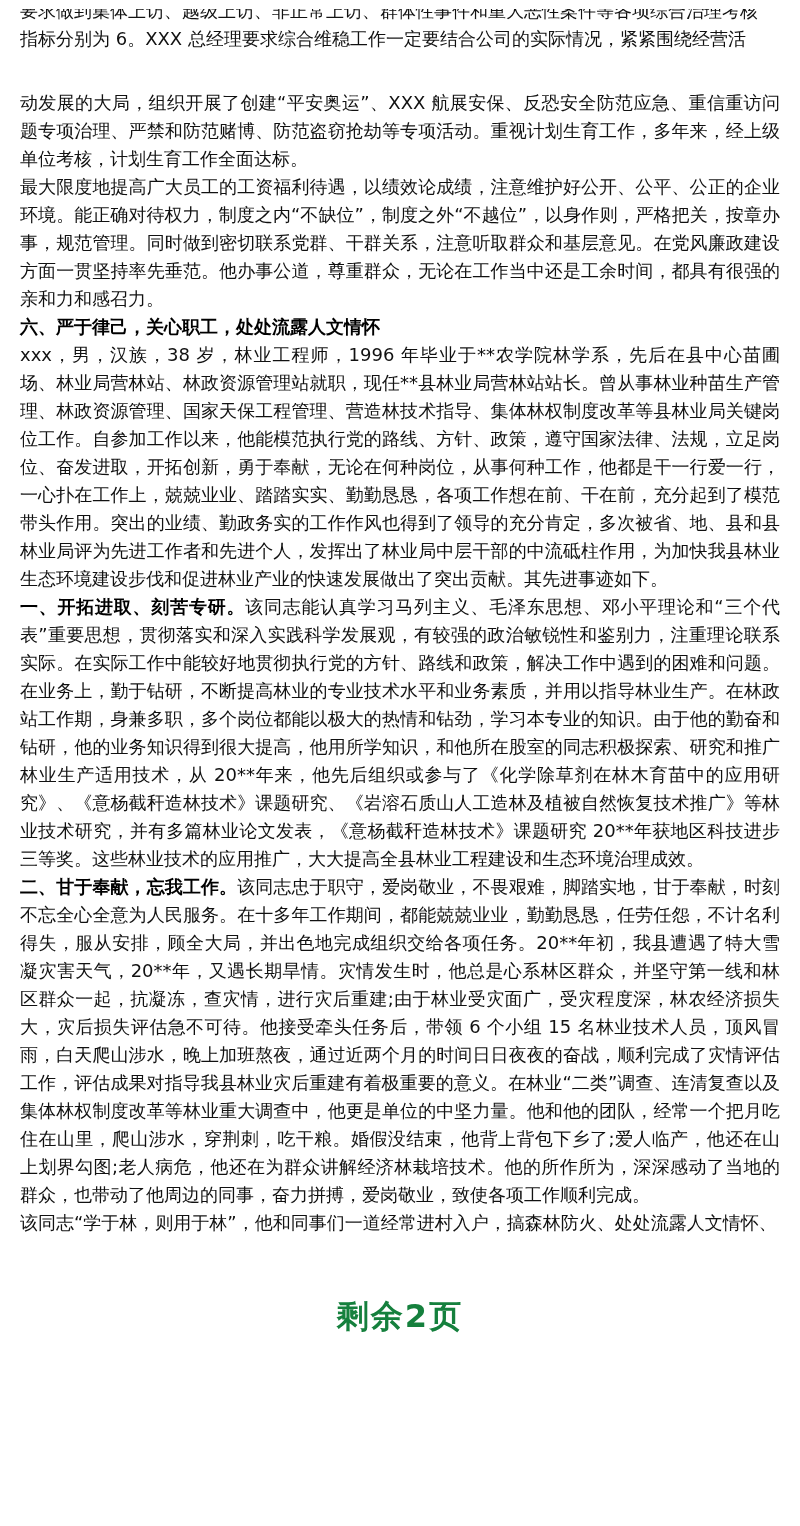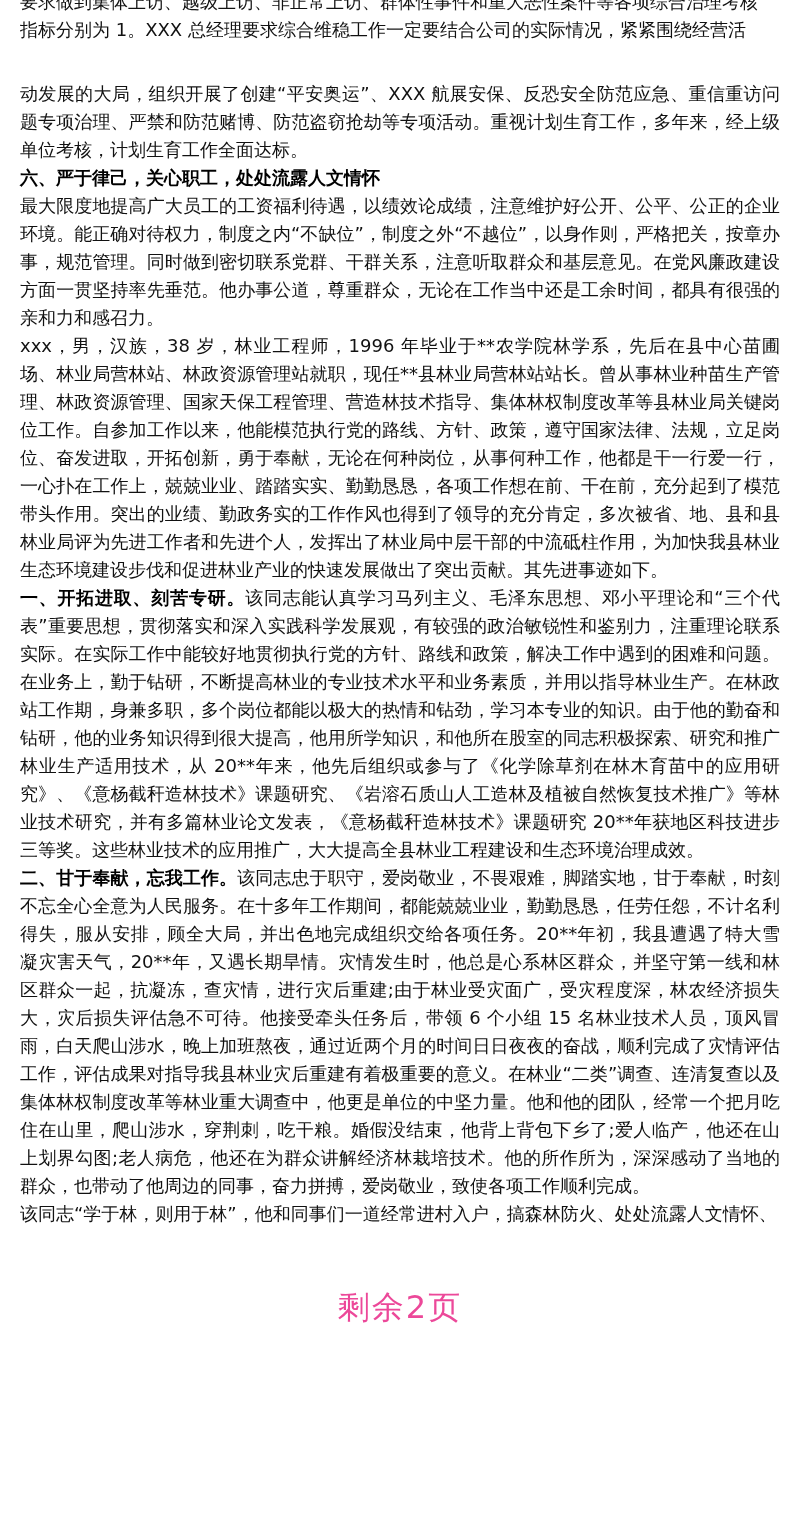--- a/index.html
+++ b/index.html
@@ -8,21 +8,21 @@
     background: #ffffff;
     font-family: "DejaVu Sans", "Liberation Sans", sans-serif;
   }
   body {
     height: 1526px;
     overflow: hidden;
     color: #111111;
   }
   .doc {
     width: 800px;
-    padding: 0 20px;
+    padding: 9px 20px;
   }
   .line, .para {
     font-size: 18px;
     line-height: 28px;
     text-align: justify;
     text-justify: inter-ideograph;
     color: #111111;
     word-break: break-all;
   }
   .page-top {
@@ -33,41 +33,41 @@
     margin-top: -12px;  
   }
   .para b { font-weight: bold; color: #000000; }
   .footer {
     margin-top: 58px;
     display: flex;
     justify-content: center;
     align-items: flex-end;
     gap: 46px;
     font-size: 32px;
-    font-weight: normal;
-    color: #ec4899;
+    font-weight: bold;
+    color: #15803d;
     letter-spacing: 2px;
   }
 </style>
 </head>
 <body>
 
 <div class="doc">
 
   <div class="page-top">
     <p class="line clip"><span>要求做到集体上访、越级上访、非正常上访、群体性事件和重大恶性案件等各项综合治理考核</span></p>
-    <p class="line"><span>指标分别为 1。XXX 总经理要求综合维稳工作一定要结合公司的实际情况，紧紧围绕经营活</span></p>
+    <p class="line"><span>指标分别为 6。XXX 总经理要求综合维稳工作一定要结合公司的实际情况，紧紧围绕经营活</span></p>
   </div>
 
   <div class="doc-body">
     <p class="para"><span>动发展的大局，组织开展了创建“平安奥运”、XXX 航展安保、反恐安全防范应急、重信重访问题专项治理、严禁和防范赌博、防范盗窃抢劫等专项活动。重视计划生育工作，多年来，经上级单位考核，计划生育工作全面达标。</span></p>
 
+    <p class="para"><span>最大限度地提高广大员工的工资福利待遇，以绩效论成绩，注意维护好公开、公平、公正的企业环境。能正确对待权力，制度之内“不缺位”，制度之外“不越位”，以身作则，严格把关，按章办事，规范管理。同时做到密切联系党群、干群关系，注意听取群众和基层意见。在党风廉政建设方面一贯坚持率先垂范。他办事公道，尊重群众，无论在工作当中还是工余时间，都具有很强的亲和力和感召力。</span></p>
+
     <p class="para"><b>六、严于律己，关心职工，处处流露人文情怀</b></p>
-
-    <p class="para"><span>最大限度地提高广大员工的工资福利待遇，以绩效论成绩，注意维护好公开、公平、公正的企业环境。能正确对待权力，制度之内“不缺位”，制度之外“不越位”，以身作则，严格把关，按章办事，规范管理。同时做到密切联系党群、干群关系，注意听取群众和基层意见。在党风廉政建设方面一贯坚持率先垂范。他办事公道，尊重群众，无论在工作当中还是工余时间，都具有很强的亲和力和感召力。</span></p>
 
     <p class="para"><span>xxx，男，汉族，38 岁，林业工程师，1996 年毕业于**农学院林学系，先后在县中心苗圃场、林业局营林站、林政资源管理站就职，现任**县林业局营林站站长。曾从事林业种苗生产管理、林政资源管理、国家天保工程管理、营造林技术指导、集体林权制度改革等县林业局关键岗位工作。自参加工作以来，他能模范执行党的路线、方针、政策，遵守国家法律、法规，立足岗位、奋发进取，开拓创新，勇于奉献，无论在何种岗位，从事何种工作，他都是干一行爱一行，一心扑在工作上，兢兢业业、踏踏实实、勤勤恳恳，各项工作想在前、干在前，充分起到了模范带头作用。突出的业绩、勤政务实的工作作风也得到了领导的充分肯定，多次被省、地、县和县林业局评为先进工作者和先进个人，发挥出了林业局中层干部的中流砥柱作用，为加快我县林业生态环境建设步伐和促进林业产业的快速发展做出了突出贡献。其先进事迹如下。</span></p>
 
     <p class="para"><b>一、开拓进取、刻苦专研。</b><span>该同志能认真学习马列主义、毛泽东思想、邓小平理论和“三个代表”重要思想，贯彻落实和深入实践科学发展观，有较强的政治敏锐性和鉴别力，注重理论联系实际。在实际工作中能较好地贯彻执行党的方针、路线和政策，解决工作中遇到的困难和问题。在业务上，勤于钻研，不断提高林业的专业技术水平和业务素质，并用以指导林业生产。在林政站工作期，身兼多职，多个岗位都能以极大的热情和钻劲，学习本专业的知识。由于他的勤奋和钻研，他的业务知识得到很大提高，他用所学知识，和他所在股室的同志积极探索、研究和推广林业生产适用技术，从 20**年来，他先后组织或参与了《化学除草剂在林木育苗中的应用研究》、《意杨截秆造林技术》课题研究、《岩溶石质山人工造林及植被自然恢复技术推广》等林业技术研究，并有多篇林业论文发表，《意杨截秆造林技术》课题研究 20**年获地区科技进步三等奖。这些林业技术的应用推广，大大提高全县林业工程建设和生态环境治理成效。</span></p>
 
     <p class="para"><b>二、甘于奉献，忘我工作。</b><span>该同志忠于职守，爱岗敬业，不畏艰难，脚踏实地，甘于奉献，时刻不忘全心全意为人民服务。在十多年工作期间，都能兢兢业业，勤勤恳恳，任劳任怨，不计名利得失，服从安排，顾全大局，并出色地完成组织交给各项任务。20**年初，我县遭遇了特大雪凝灾害天气，20**年，又遇长期旱情。灾情发生时，他总是心系林区群众，并坚守第一线和林区群众一起，抗凝冻，查灾情，进行灾后重建;由于林业受灾面广，受灾程度深，林农经济损失大，灾后损失评估急不可待。他接受牵头任务后，带领 6 个小组 15 名林业技术人员，顶风冒雨，白天爬山涉水，晚上加班熬夜，通过近两个月的时间日日夜夜的奋战，顺利完成了灾情评估工作，评估成果对指导我县林业灾后重建有着极重要的意义。在林业“二类”调查、连清复查以及集体林权制度改革等林业重大调查中，他更是单位的中坚力量。他和他的团队，经常一个把月吃住在山里，爬山涉水，穿荆刺，吃干粮。婚假没结束，他背上背包下乡了;爱人临产，他还在山上划界勾图;老人病危，他还在为群众讲解经济林栽培技术。他的所作所为，深深感动了当地的群众，也带动了他周边的同事，奋力拼搏，爱岗敬业，致使各项工作顺利完成。</span></p>
 
     <p class="para"><span>该同志“学于林，则用于林”，他和同事们一道经常进村入户，搞森林防火、处处流露人文情怀、</span></p>
   </div>
 

